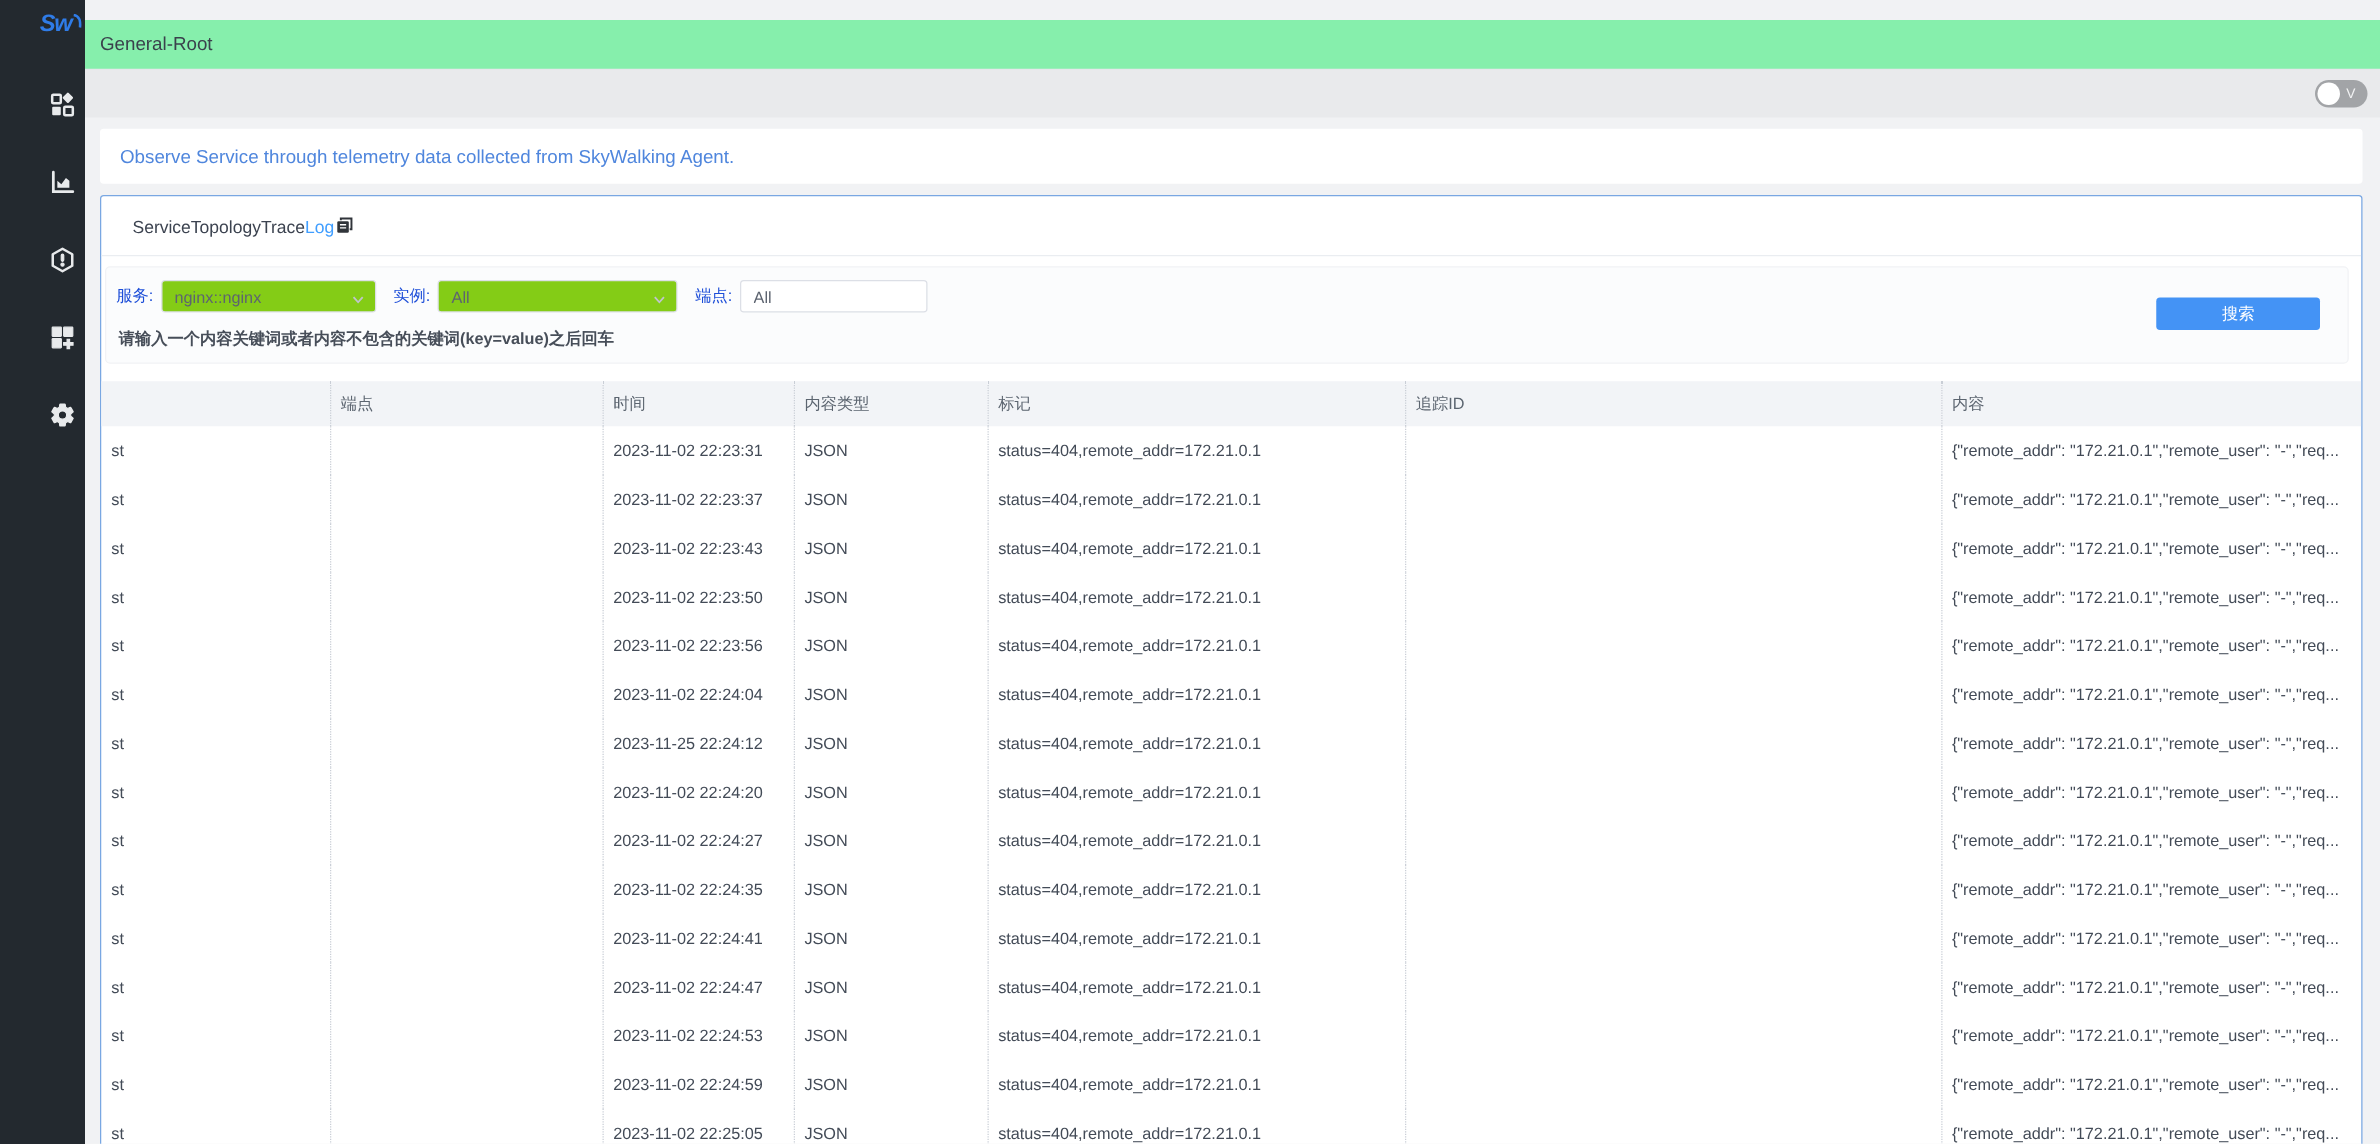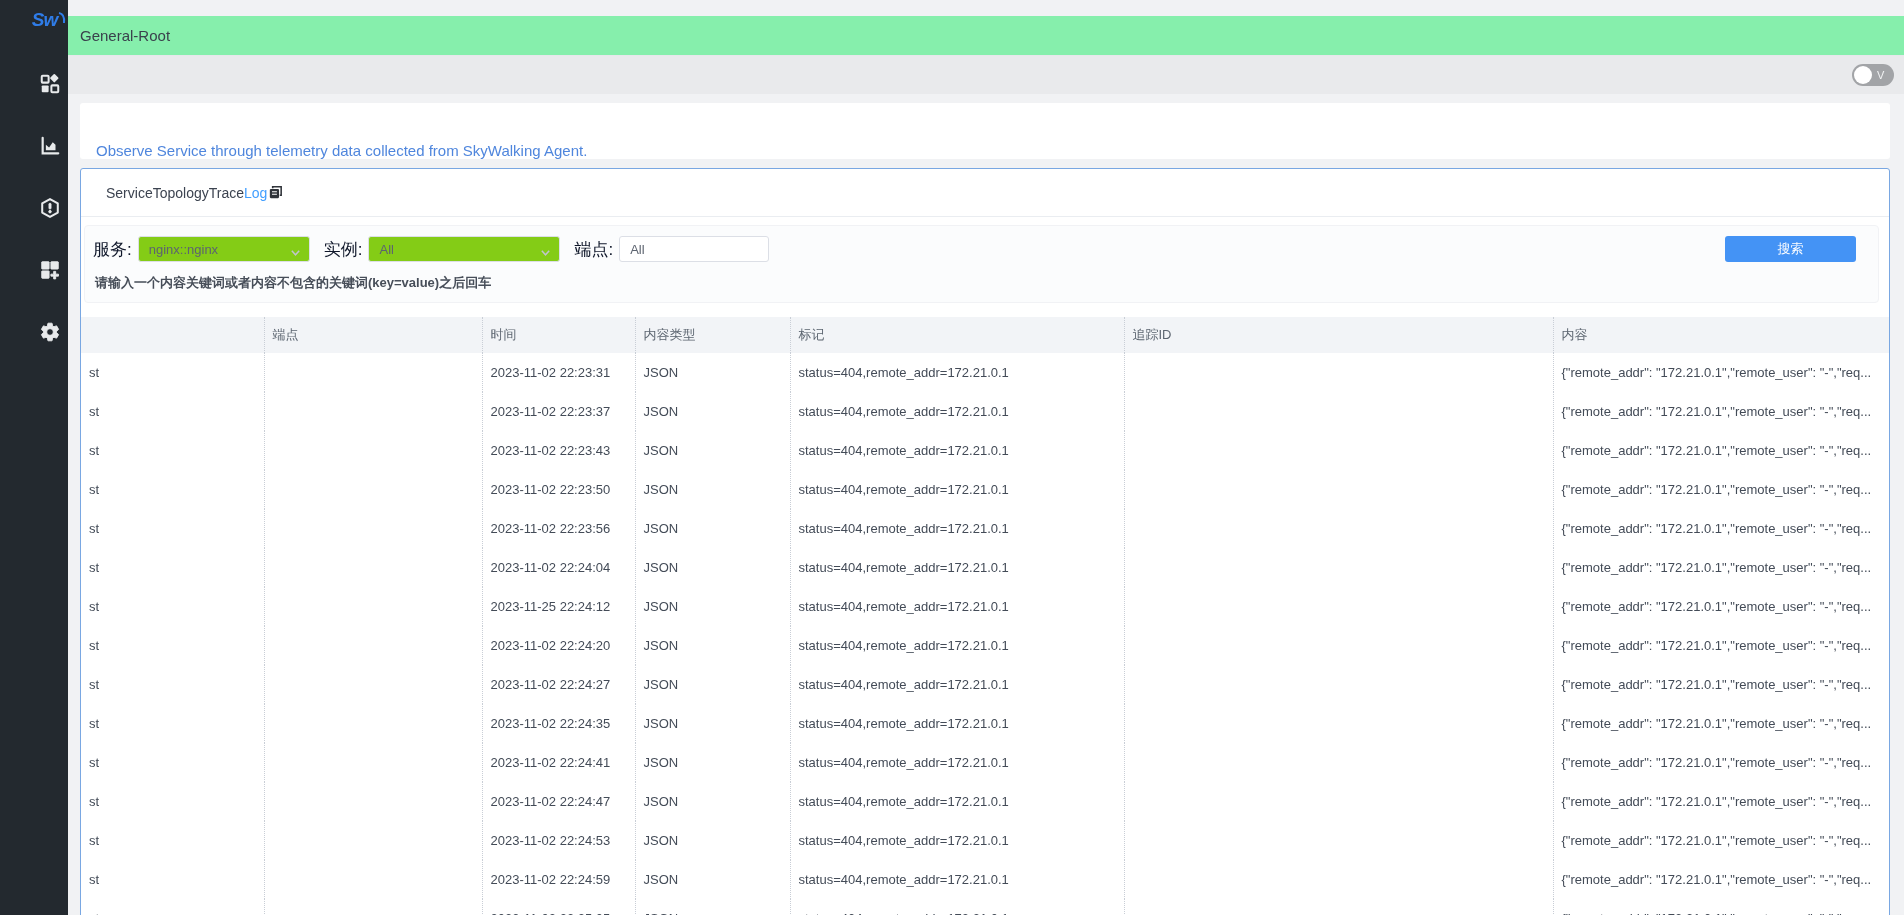--- a/index.html
+++ b/index.html
@@ -30,56 +30,56 @@
 
   .substrip { height:38px; background:#e9eaec; display:flex; align-items:center;
     justify-content:flex-end; padding-right:10px; }
   .toggle { width:42px; height:22px; background:#a2a4a7; border-radius:11px;
     display:flex; align-items:center; cursor:pointer; position:relative; }
   .toggle .knob { width:18px; height:18px; background:#fff; border-radius:50%; margin-left:2px; }
   .toggle .tlabel { color:#f2f3f4; font-size:11px; margin-left:5px; }
 
   
   .content { padding:9px 14px 0 12px; }
-  .banner { background:#fff; border-radius:3px; height:56px; display:flex; align-items:flex-end;
+  .banner { background:#fff; border-radius:3px; height:44px; display:flex; align-items:center;
     padding-left:16px; margin-bottom:9px; }
   .banner-text { color:#4f86dd; font-size:15px; }
 
   .panel { background:#fff; border:1px solid #79a7e2; border-radius:3px;
     height:772px; overflow:hidden; }
 
   .tabs-row { height:48px; display:flex; align-items:center; padding-left:25px;
     border-bottom:1px solid #eaedf1; }
   .tab { font-size:14px; color:#3c4350; cursor:pointer; }
   .tab.active { color:#409eff; }
   .copy-btn { width:17px; height:17px; cursor:pointer; }
   .copy-btn svg { width:17px; height:17px; }
 
   
   .filter-card { margin:8px 10px 0 3px; background:#fbfcfd; border:1px solid #f1f2f5;
     border-radius:4px; padding:10px 0 8px 8px; position:relative; }
   .f-row { display:flex; align-items:center; margin-bottom:8px; }
-  .f-label { font-size:17px; color:#0f172a; margin-right:6px; white-space:nowrap; }
+  .f-label { font-size:13px; color:#1d4ed8; margin-right:6px; white-space:nowrap; }
   .sel { height:26px; border:1px solid #dcdfe6; border-radius:3px; background:#84cc16;
     display:flex; align-items:center; padding:0 8px 0 10px; cursor:pointer; }
   .sel .sel-text { font-size:13px; color:#5d6470; flex:1; }
   .sel .chev { margin-left:8px; width:11px; height:11px; }
   .sel .chev svg { width:11px; height:11px; stroke:#c0c4cc; fill:none; stroke-width:1.6; }
   .inp { height:26px; border:1px solid #dcdfe6; border-radius:3px; background:#fff;
     font-size:13px; color:#5d6470; padding:0 10px; outline:none;
     font-family:"Liberation Sans","DejaVu Sans",sans-serif; }
   .sel-service { width:172px; margin-right:14px; }
   .sel-instance { width:192px; margin-right:14px; }
   .inp-endpoint { width:150px; }
   .inp-trace { width:257px; margin-right:28px; }
   .inp-tags { width:254px; }
   .vocab { font-size:13px; color:#8a94a6; margin-left:10px; display:flex; align-items:center; gap:3px; }
   .q-icon { width:15px; height:15px; border-radius:50%; background:#a9adb5; color:#fff;
     font-size:11px; font-weight:bold; display:flex; align-items:center; justify-content:center; cursor:pointer; }
-  .search-btn { position:absolute; right:22px; top:10px; width:131px; height:26px;
+  .search-btn { position:absolute; right:22px; top:24px; width:131px; height:26px;
     background:#4493f5; color:#fff; font-size:13px; border:none; border-radius:3px; cursor:pointer;
     font-family:"Liberation Sans","DejaVu Sans",sans-serif; }
   .hint { font-size:13px; font-weight:bold; color:#474e59; margin:12px 0 2px 2px; }
 
   
   .log-table { width:100%; border-collapse:collapse; table-layout:fixed; margin-top:14px; }
   .log-table th { background:#f2f4f7; height:36px; text-align:left; font-weight:normal;
     font-size:13px; color:#5c6570; padding:0 8px; }
   .log-table td { height:39px; font-size:13px; color:#434b57; padding:0 8px;
     white-space:nowrap; overflow:hidden; }

